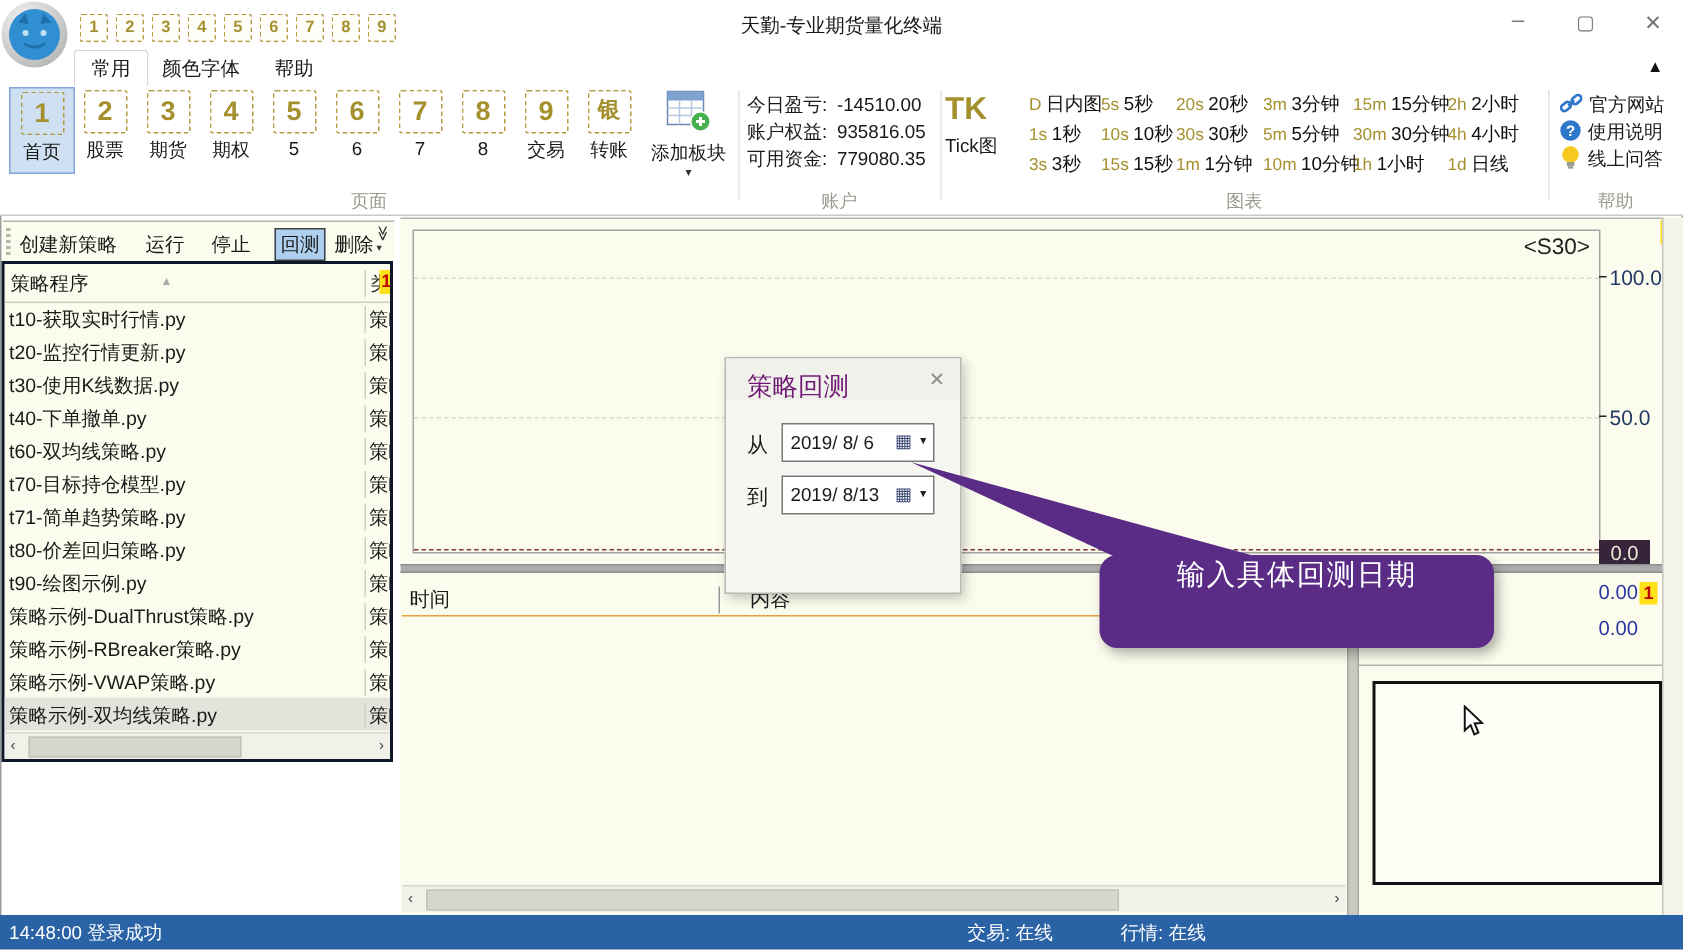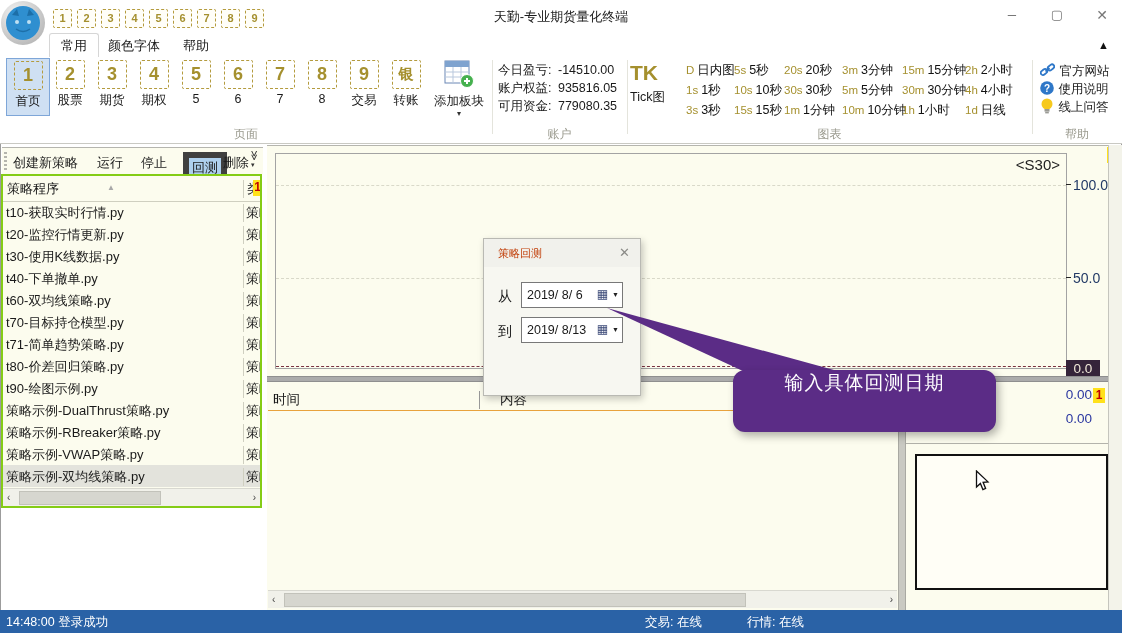--- a/index.html
+++ b/index.html
@@ -204,27 +204,27 @@
     <div class="grplbl" style="left:492px;width:135px">账户</div>
     <div class="grplbl" style="left:627px;width:405px">图表</div>
     <div class="grplbl" style="left:1032px;width:90px">帮助</div>
   </div>
 
   <div class="a cream" style="left:2px;top:147px;width:261px;height:26px;border-top:1px solid #b5b5ae">
     <div class="a" style="left:2px;top:4px;width:3px;height:18px;background:repeating-linear-gradient(#b5b5ad 0 2px,transparent 2px 4px)"></div>
     <div class="a" style="left:11px;top:6px;font-size:13px">创建新策略</div>
     <div class="a" style="left:95px;top:6px;font-size:13px">运行</div>
     <div class="a" style="left:139px;top:6px;font-size:13px">停止</div>
-    <div class="a" style="left:181px;top:4px;font-size:13px;background:#aed0ee;border:6px solid #404040;padding:1px 3px">回测</div>
+    <div class="a" style="left:181px;top:4px;font-size:13px;background:#aed0ee;border:1px solid #404040;padding:1px 3px">回测</div>
     <div class="a" style="left:221px;top:6px;font-size:13px">删除</div>
     <div class="a" style="left:247px;top:2px;font-size:10px;color:#333;transform:rotate(90deg)">≫</div>
     <div class="a" style="left:249px;top:13px;font-size:7px;color:#333">▾</div>
   </div>
 
-  <div class="a cream" style="left:1px;top:174px;width:261px;height:334px;border:2px solid #84cc16;box-sizing:border-box;overflow:hidden">
+  <div class="a cream" style="left:1px;top:174px;width:261px;height:334px;border:2px solid #0f172a;box-sizing:border-box;overflow:hidden">
 
     <div class="a" style="left:0;top:0;width:257px;height:25px;border-bottom:1px solid #cfcfc0">
       <span class="a" style="left:4px;top:4px;font-size:13px">策略程序</span>
       <span class="a" style="left:104px;top:7px;font-size:8px;color:#a8a8a8">▲</span>
       <span class="a" style="left:240px;top:4px;font-size:13px;border-left:1px solid #cfcfc0;padding-left:3px">类</span>
       <span class="a badge1" style="left:250px;top:4px;width:9px;height:16px">1</span>
     </div>
 
     <div class="a" style="left:0;top:25px;width:257px">
       <div class="srow">
@@ -333,21 +333,21 @@
     <svg class="a" style="left:69px;top:26px" width="15" height="22" viewBox="0 0 15 22">
       <polygon points="1.5,1 1.5,17 5.4,13.4 7.9,19.6 10.6,18.4 8.1,12.3 13,11.9" fill="#fff" stroke="#111" stroke-width="1.3"></polygon>
     </svg>
   </div>
 
   <div class="a" style="left:1108px;top:145px;width:14px;height:465px;background:#f3f3ea;border-left:1px solid #c5c5bd;box-sizing:border-box"></div>
 
   <div class="a" style="left:483px;top:238px;width:158px;height:158px;background:#f7f7f1;border:1px solid #b9b9b3;
               box-shadow:2px 3px 7px rgba(0,0,0,0.22);box-sizing:border-box;z-index:5">
     <div class="a" style="left:0;top:0;right:0;height:28px;background:#f1f1ec">
-      <span class="a" style="left:14px;top:7px;font-size:11px;color:#c2410c">策略回测</span>
+      <span class="a" style="left:14px;top:7px;font-size:17px;color:#701a75">策略回测</span>
       <span class="a" style="right:10px;top:6px;font-size:13px;color:#8a8a86">✕</span>
     </div>
     <div class="a" style="left:14px;top:49px;font-size:14px">从</div>
     <div class="a" style="left:37px;top:43px;width:102px;height:26px;background:#fff;border:1px solid #787878;box-sizing:border-box">
       <span class="a" style="left:5px;top:5px;font-size:12.5px">2019/ 8/ 6</span>
       <span class="a" style="right:14px;top:4px;font-size:12px;color:#3c4a78">▦</span>
       <span class="a" style="right:3px;top:8px;font-size:7px;color:#222">▼</span>
     </div>
     <div class="a" style="left:14px;top:84px;font-size:14px">到</div>
     <div class="a" style="left:37px;top:78px;width:102px;height:26px;background:#fff;border:1px solid #787878;box-sizing:border-box">

